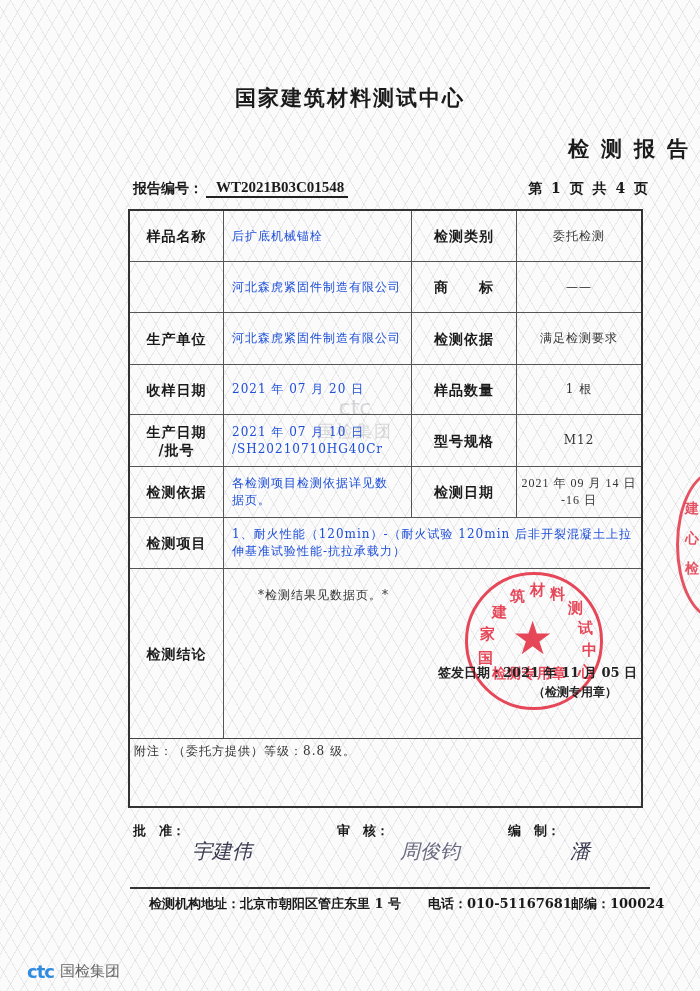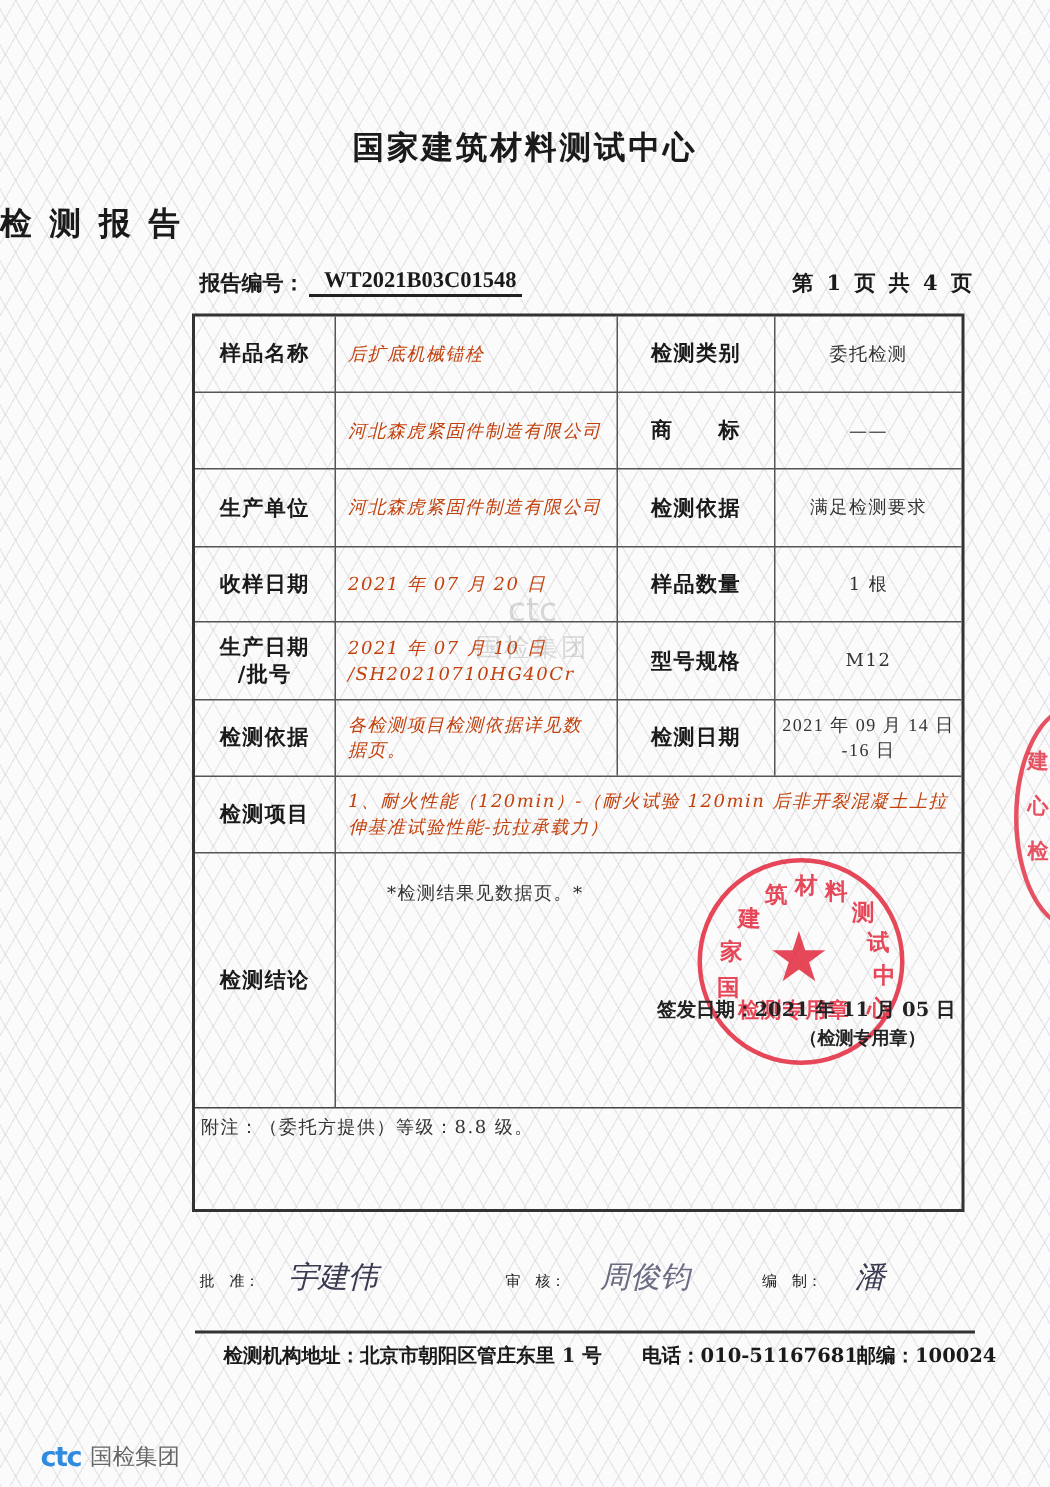--- a/index.html
+++ b/index.html
@@ -7,41 +7,41 @@
     width:700px; height:991px; position:relative; overflow:hidden;
     background-color:#fbfbfb;
     background-image:
       repeating-linear-gradient(60deg, rgba(200,200,205,0.35) 0 1px, transparent 1px 12px),
       repeating-linear-gradient(-60deg, rgba(200,200,205,0.35) 0 1px, transparent 1px 12px);
     font-family: "DejaVu Serif", "Liberation Serif", serif;
     color:#1a1a1a;
   }
   .abs { position:absolute; }
   .title1 { left:0; width:700px; top:84px; text-align:center; font-size:21px; font-weight:bold; letter-spacing:2px; }
-  .title2 { left:0; width:700px; top:135px; text-align:left; font-size:21px; font-weight:bold; letter-spacing:12px; box-sizing:border-box; }
+  .title2 { left:0; width:700px; top:135px; text-align:right; font-size:21px; font-weight:bold; letter-spacing:12px; padding-left:12px; box-sizing:border-box; }
   .report-no-label { left:133px; top:180px; font-size:14px; font-weight:bold; }
   .report-no-value { left:206px; top:178px; font-size:15px; font-weight:bold; font-family:"Liberation Serif", serif; border-bottom:2px solid #222; padding:0 4px 0 10px; line-height:18px; }
   .page-info { right:52px; top:180px; font-size:14px; font-weight:bold; word-spacing:4px;text-align:center; }
 
   .tbl { left:128px; top:209px; width:515px; height:599px; border:2px solid #333; box-sizing:border-box; }
   .cell { position:absolute; box-sizing:border-box; display:flex; align-items:center; }
   .hl { position:absolute; height:1px; background:#555; }
   .vl { position:absolute; width:1px; background:#555; }
   .lbl { justify-content:center; text-align:center; font-weight:bold; font-size:14px; letter-spacing:1px; line-height:18px; }
-  .val { font-size:12px; padding-left:8px; line-height:17px; color:#c2410c; letter-spacing:1px;font-style:italic; }
+  .val { font-size:12px; padding-left:8px; line-height:17px; color:#1d4ed8; letter-spacing:1px; }
   .valc { justify-content:center; text-align:center; font-size:12px; color:#333; line-height:17px; letter-spacing:1px; }
 
   .stamp { left:465px; top:572px; width:138px; height:138px; border:3px solid rgba(226,40,60,0.85); border-radius:50%; box-sizing:border-box; color:rgba(226,40,60,0.85); }
   .stamp .star { position:absolute; left:44px; top:40px; font-size:46px; line-height:46px; }
   .stamp .ring { position:absolute; font-size:15px; font-weight:bold; }
   .stamp .bottom { position:absolute; left:24px; top:90px; font-size:14px; font-weight:bold; letter-spacing:1px; }
 
   .stamp2 { left:676px; top:470px; width:80px; height:150px; border:3px solid rgba(226,40,60,0.8); border-radius:50%; box-sizing:border-box; color:rgba(226,40,60,0.8); font-size:14px; font-weight:bold; }
 
-  .sign-row { top:847px; font-size:10px; font-weight:normal; }
+  .sign-row { top:822px; font-size:13px; font-weight:bold; }
   .sig { font-family:"DejaVu Sans", sans-serif; font-style:italic; font-weight:normal; color:#3a3a50; font-size:20px; }
   .rule { left:130px; top:887px; width:520px; height:2px; background:#333; }
   .footer { left:133px; top:895px; font-size:13px; font-weight:bold; white-space:pre;margin-left:16px; }
 
   .logo { left:27px; top:961px; display:flex; align-items:center; gap:6px; }
   .logo-mark { font-family:"DejaVu Sans", sans-serif; font-weight:bold; font-size:18px; color:#2f8be0; letter-spacing:-1px; }
   .logo-text { font-family:"DejaVu Sans", sans-serif; font-size:15px; color:#666; }
 
   .watermark { left:300px; top:395px; width:110px; color:rgba(170,170,175,0.45); text-align:center; }
   .watermark .wm-mark { font-size:22px; font-family:"DejaVu Sans", sans-serif; }

